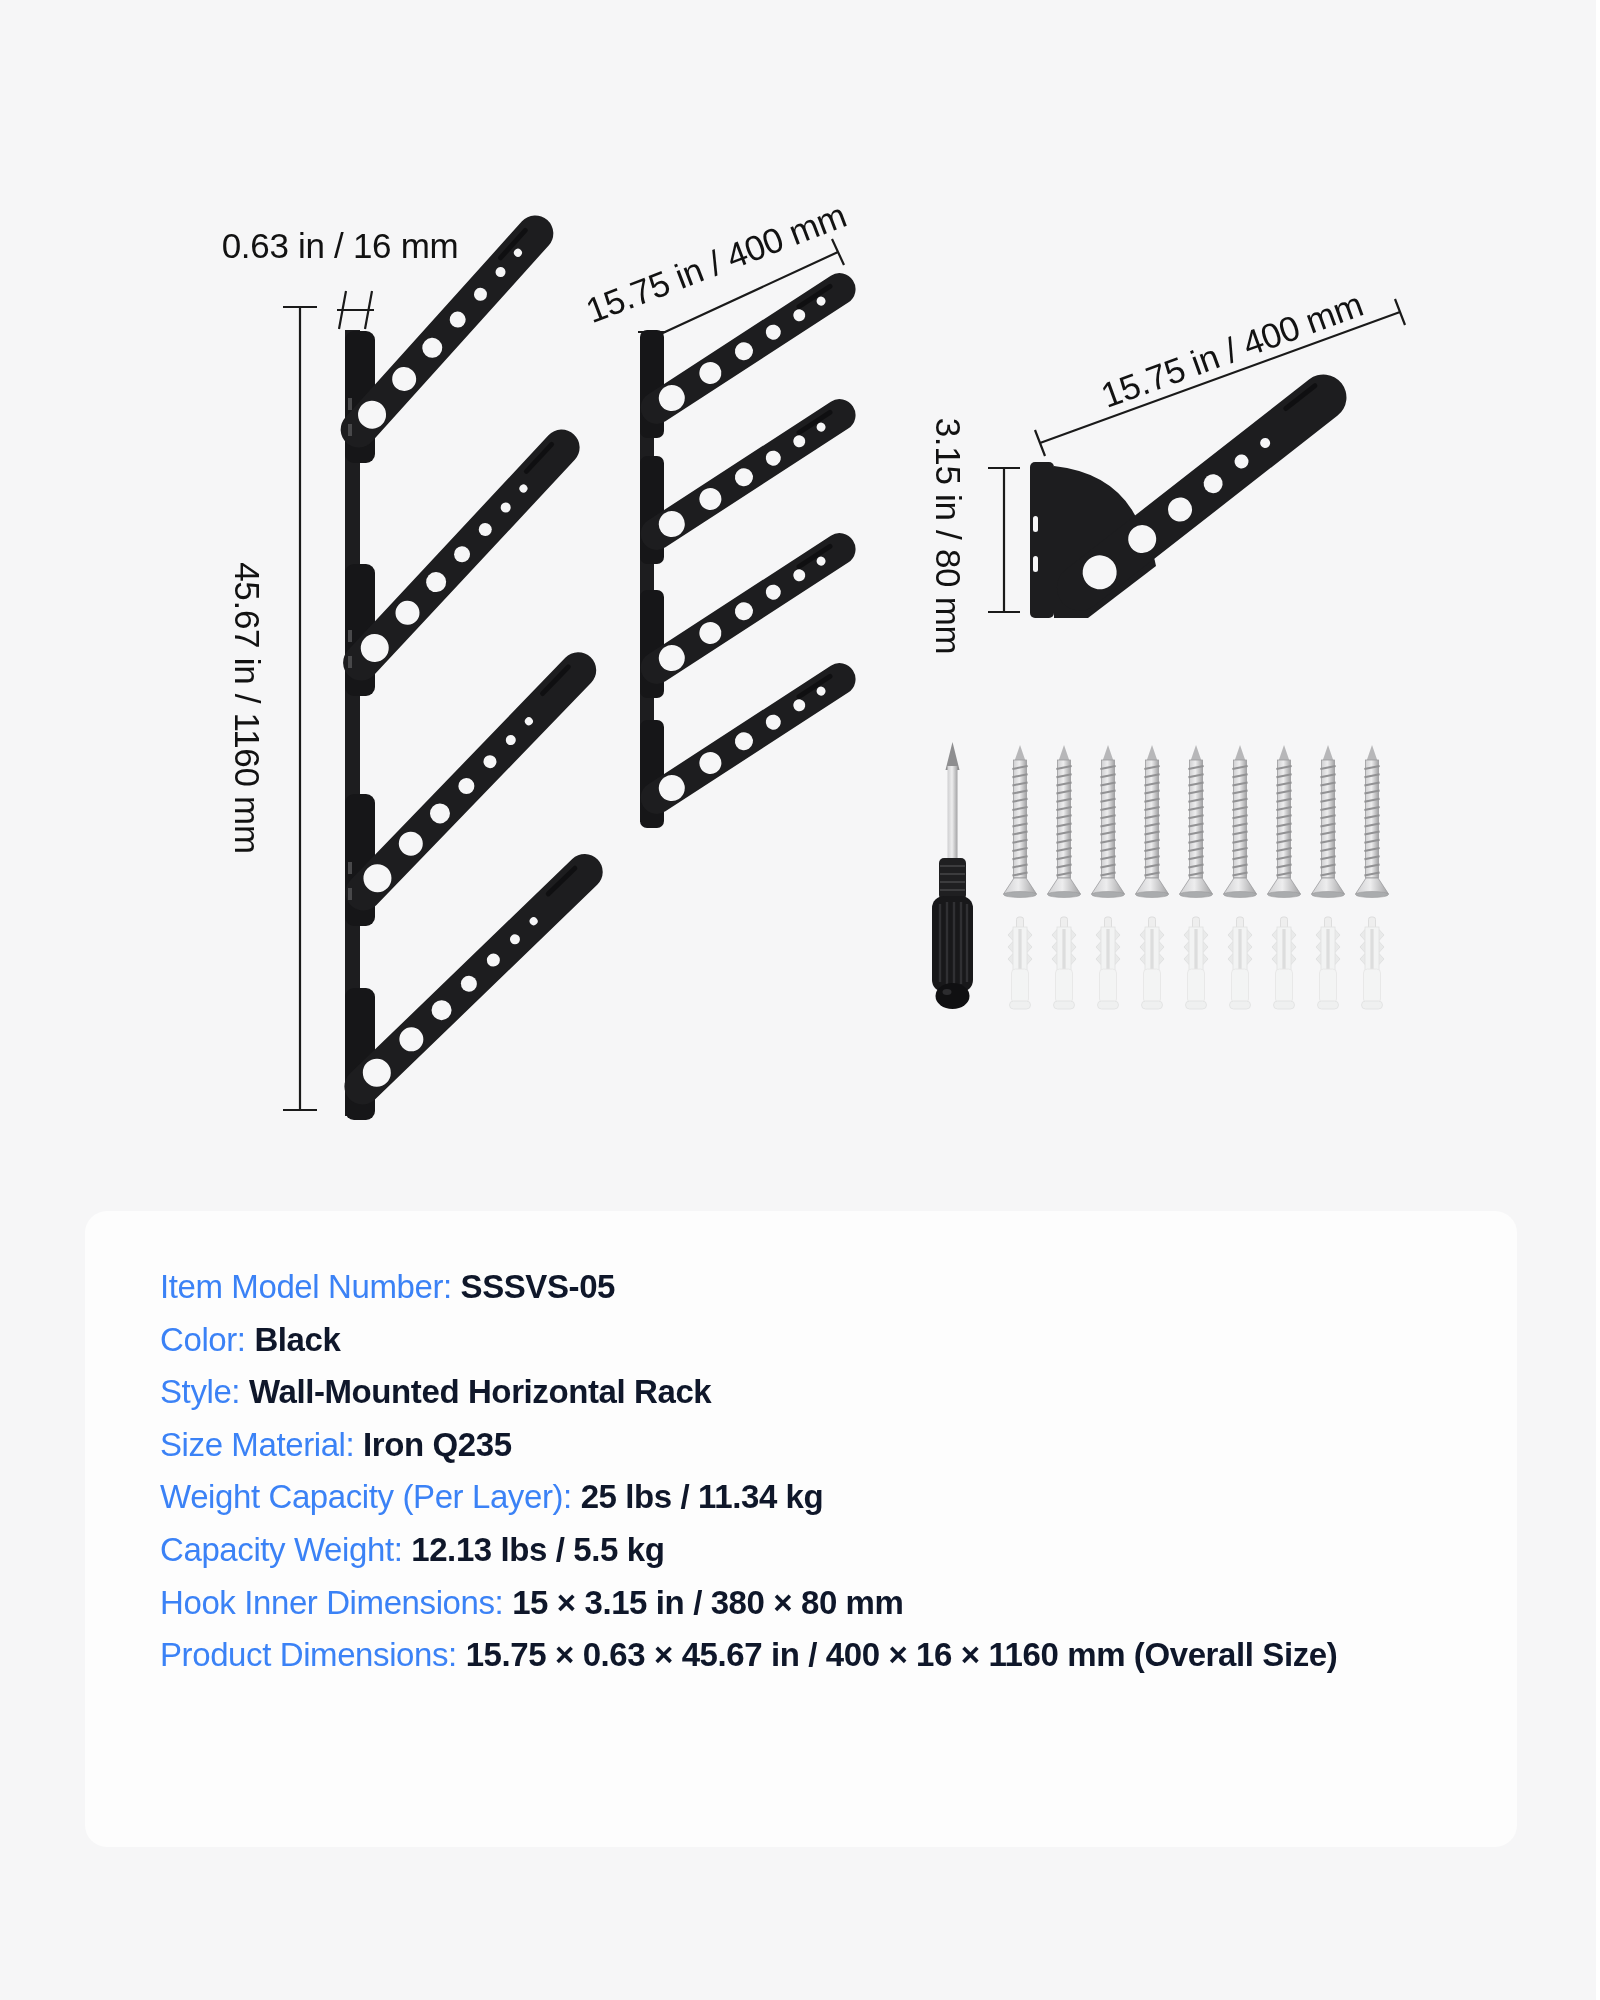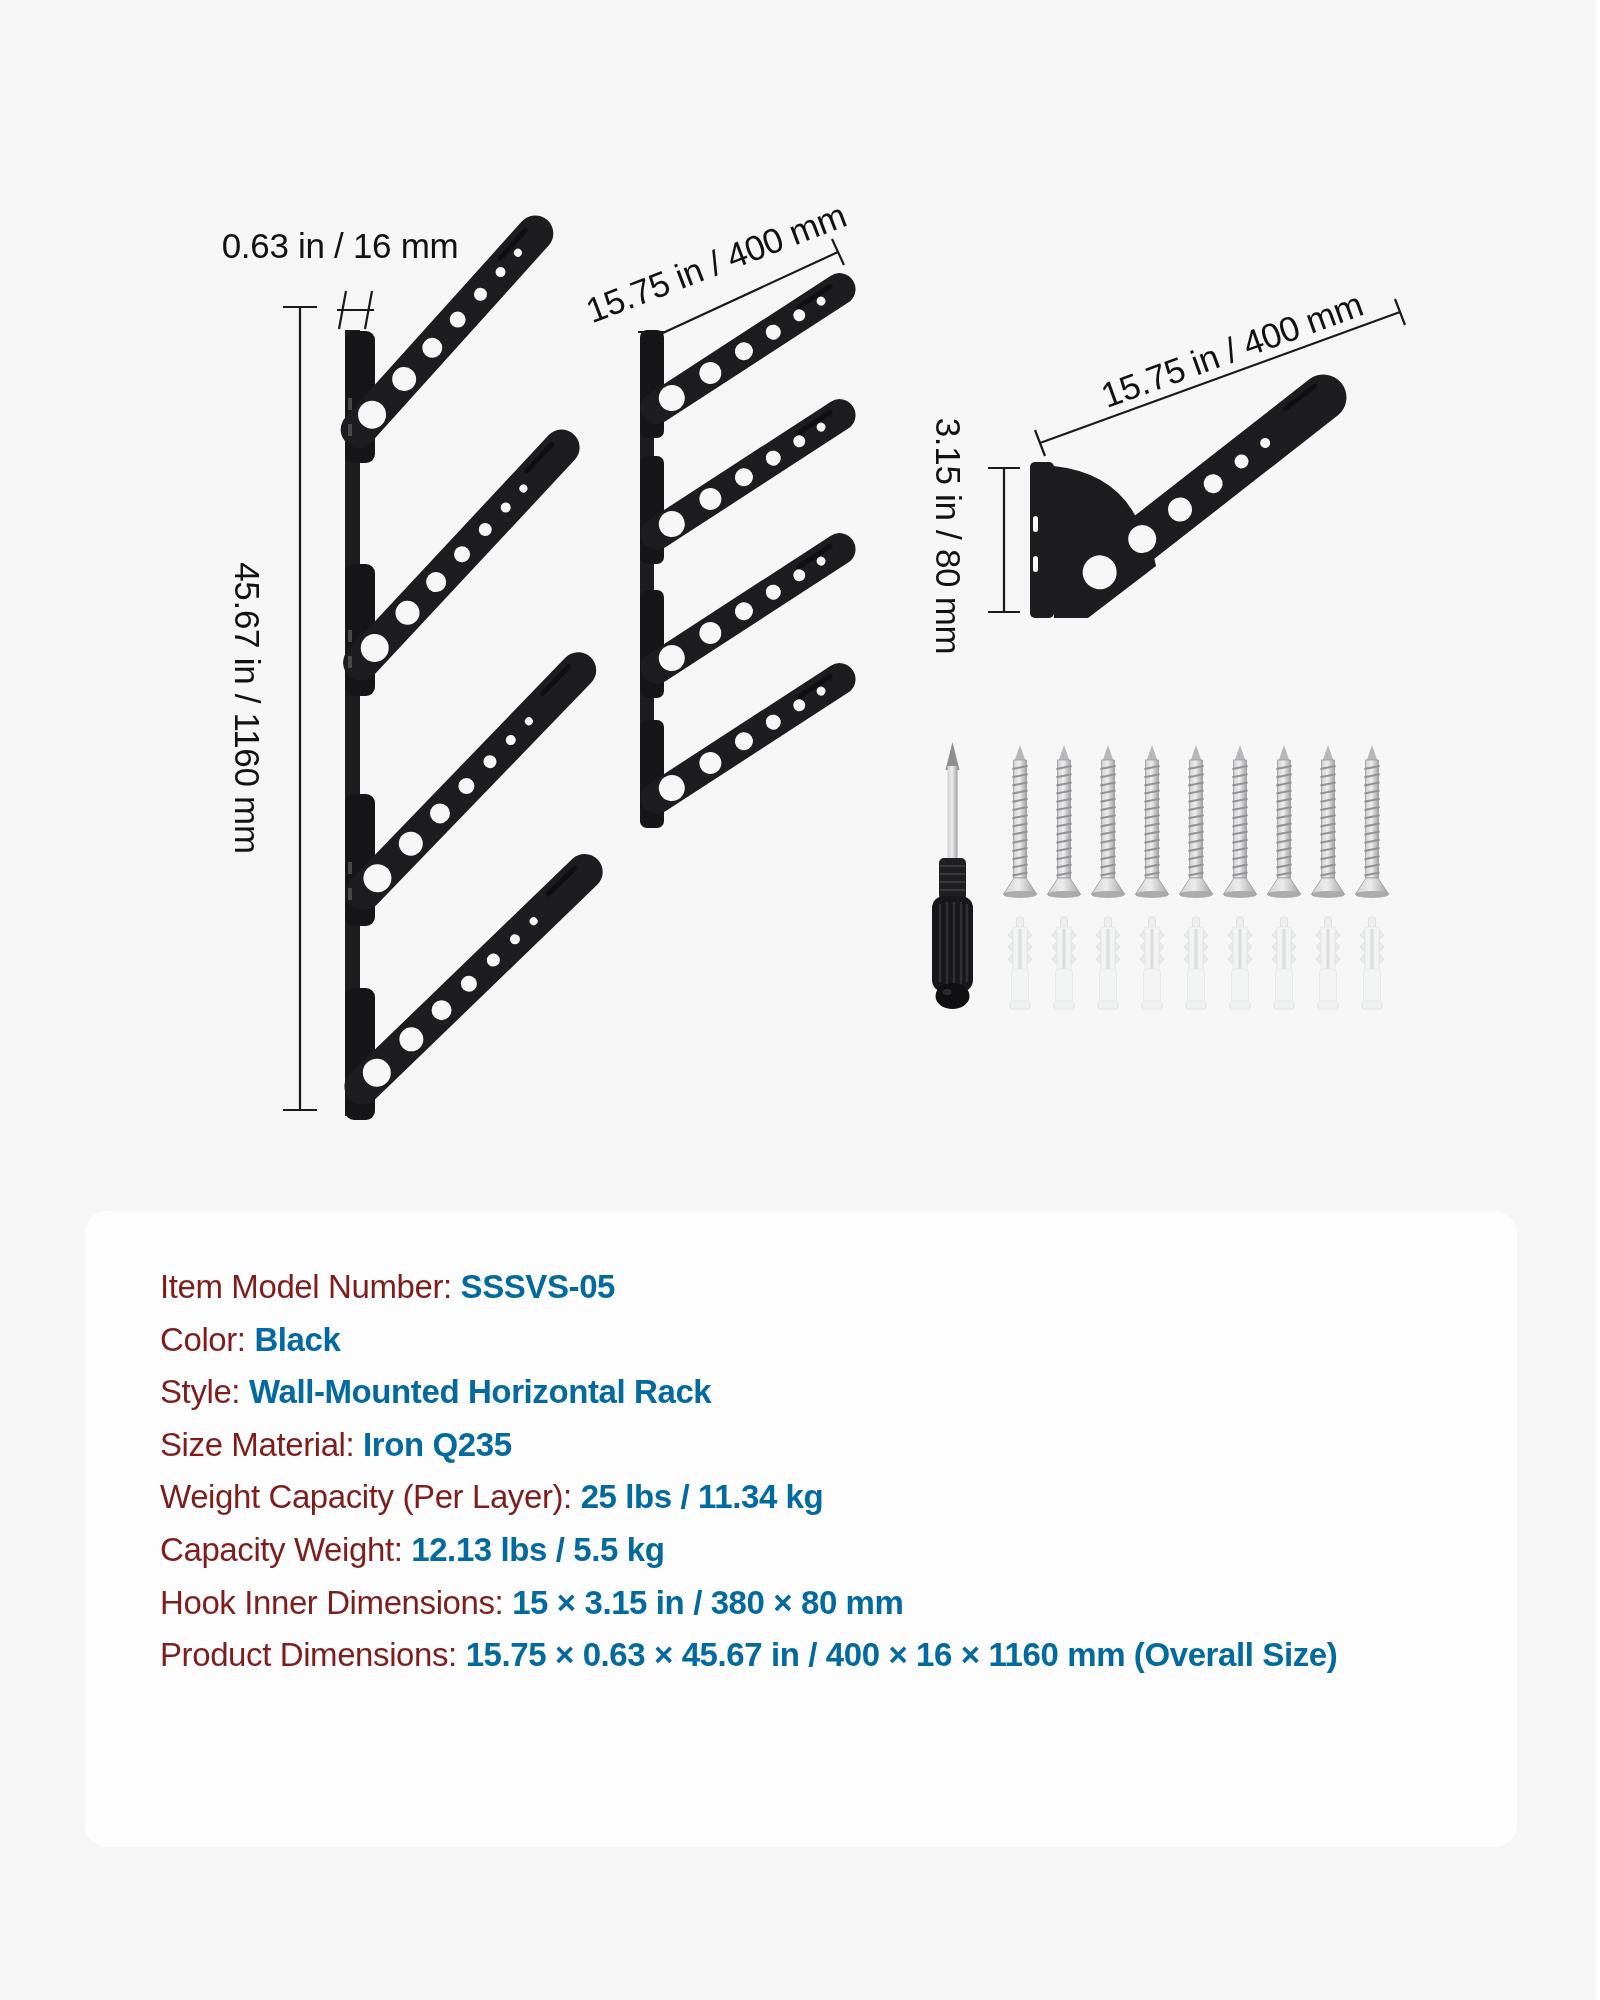--- a/index.html
+++ b/index.html
@@ -31,22 +31,22 @@
   .spec-list{
     position:absolute;left:75px;top:50px;right:20px;
   }
   .spec-row{
     font-size:33px;
     line-height:52.6px;
     letter-spacing:-0.4px;
     white-space:pre;
     color:#1a1a1a;
   }
-  .spec-label{font-weight:400;color:#7f1d1d;}
-  .spec-value{font-weight:700;color:#0369a1;}
+  .spec-label{font-weight:400;color:#3b82f6;}
+  .spec-value{font-weight:700;color:#0f172a;}
 </style>
 </head>
 <body>
 
 <div class="canvas">
 
   <svg id="diagram" width="1600" height="1200" viewBox="0 0 1600 1200">
     <defs>
       <linearGradient id="gMetalH" x1="0" y1="0" x2="1" y2="0">
         <stop offset="0" stop-color="#cfcfd1"></stop>

